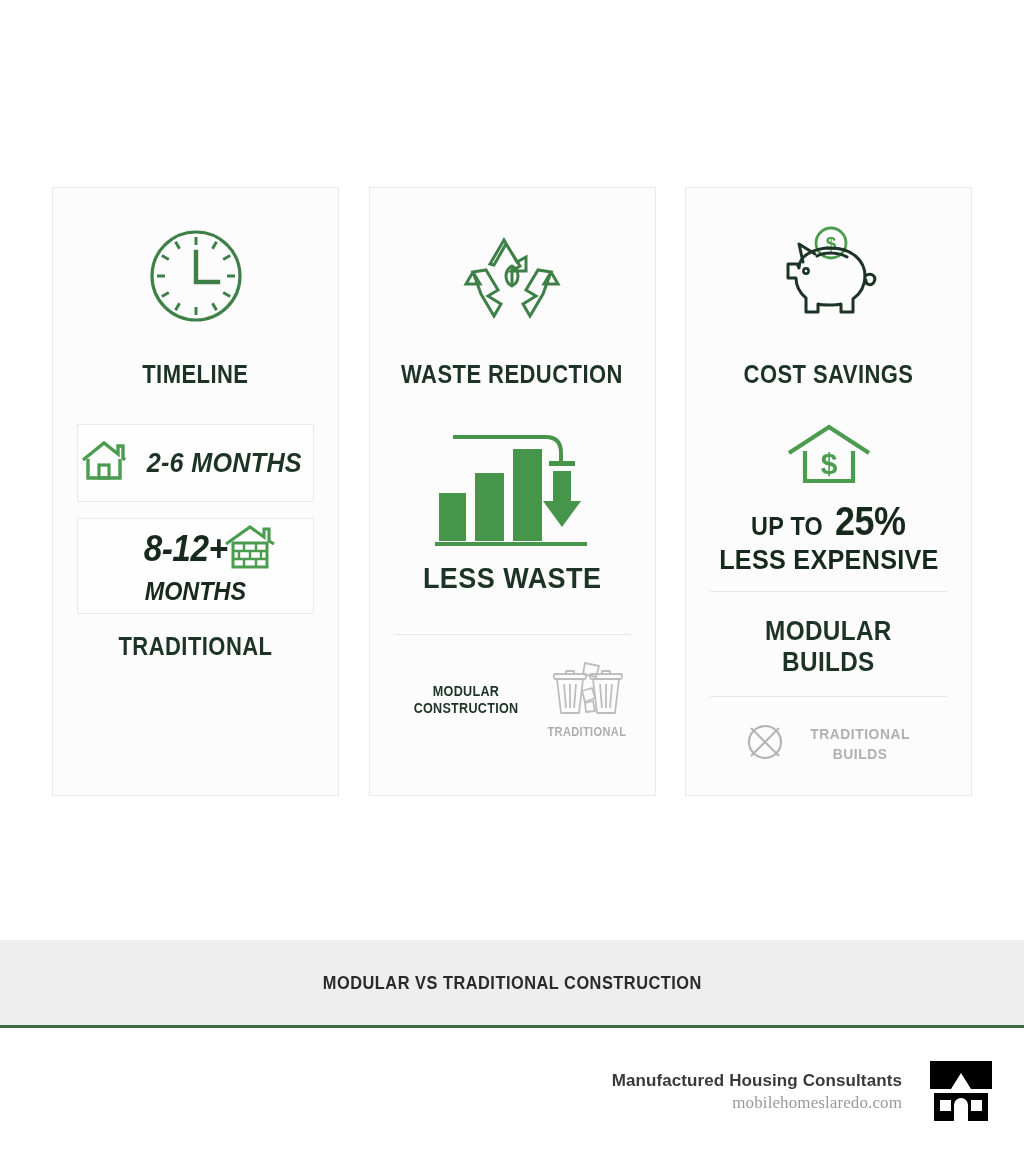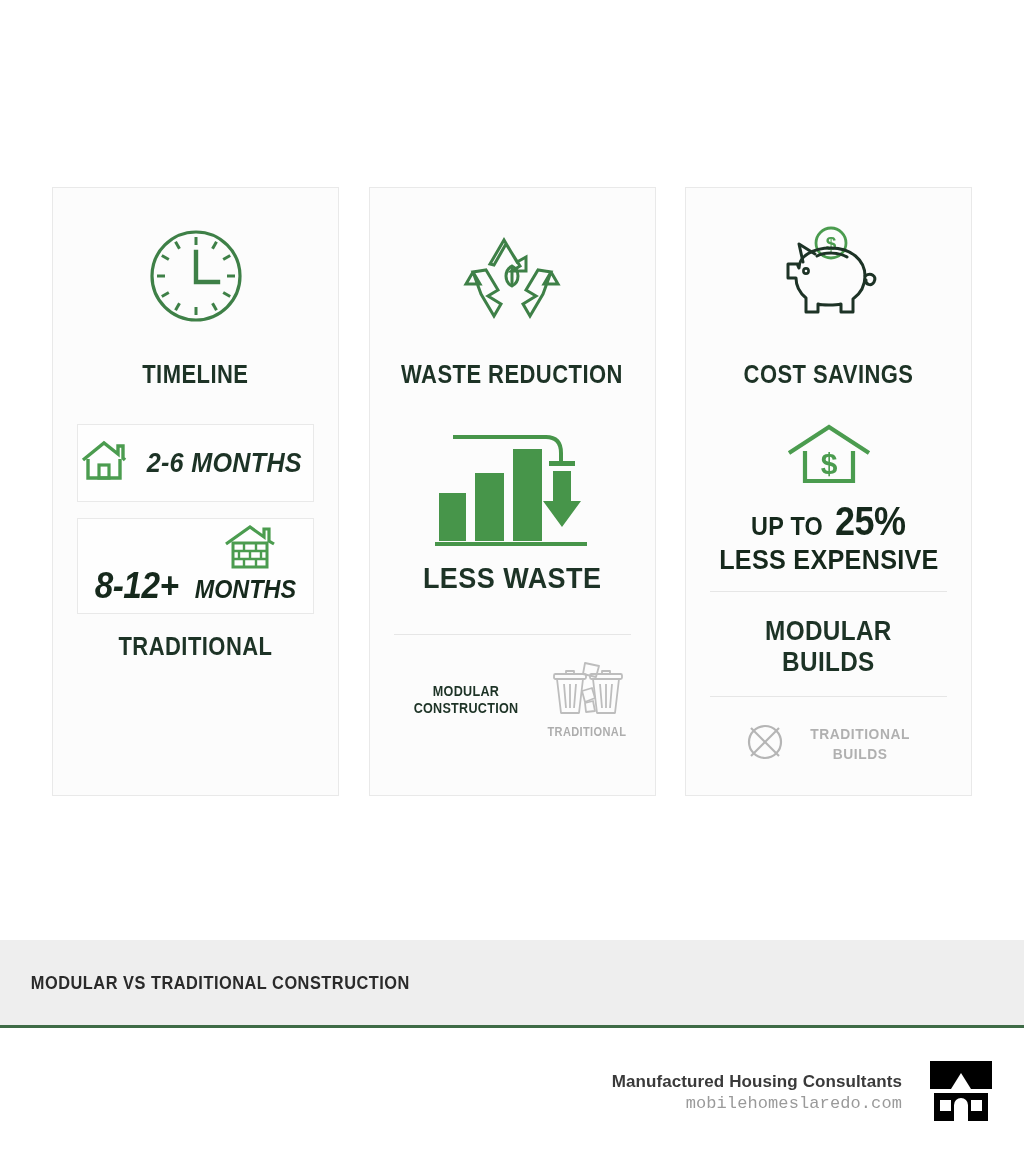--- a/index.html
+++ b/index.html
@@ -94,20 +94,21 @@
     color: #1d3326;
     font-family: "Liberation Sans Narrow", "Liberation Sans", sans-serif;
     transform: scaleX(0.9);
     white-space: nowrap;
     letter-spacing: 0.3px;
   }
   #tl-trad-row {
     display: flex;
     align-items: baseline;
     gap: 6px;
+    flex-direction: column;
   }
   .tl-value-big {
     font-size: 37px;
     font-weight: bold;
     color: #16291c;
     font-family: "Liberation Sans Narrow", "Liberation Sans", sans-serif;
     transform: scaleX(0.9);
     letter-spacing: -0.5px;
   }
   .tl-value-small {
@@ -255,21 +256,21 @@
   #caption-band {
     position: absolute;
     left: 0;
     top: 940px;
     width: 1024px;
     height: 88px;
     background: #eeeeee;
     border-bottom: 3px solid #3e6b46;
     display: flex;
     align-items: center;
-    justify-content: flex-start;
+    justify-content: center;
     box-sizing: border-box;
   }
   #caption-text {
     font-size: 19px;
     font-weight: bold;
     color: #2a2a2a;
     font-family: "Liberation Sans Narrow", "Liberation Sans", sans-serif;
     transform: scaleX(0.86);
     letter-spacing: 0.6px;
   }
@@ -298,21 +299,21 @@
     font-size: 17px;
     font-weight: bold;
     color: #3a3a3a;
     font-family: "Liberation Sans", sans-serif;
     letter-spacing: 0.1px;
   }
   #brand-url {
     margin-top: 2px;
     font-size: 17px;
     color: #9a9a9a;
-    font-family: Liberation Mono, monospace;
+    font-family: Liberation Serif, serif;
     letter-spacing: 0.1px;
   }
 </style>
 </head>
 <body>
 
 <div id="infographic">
 
   <div id="cards">
 

